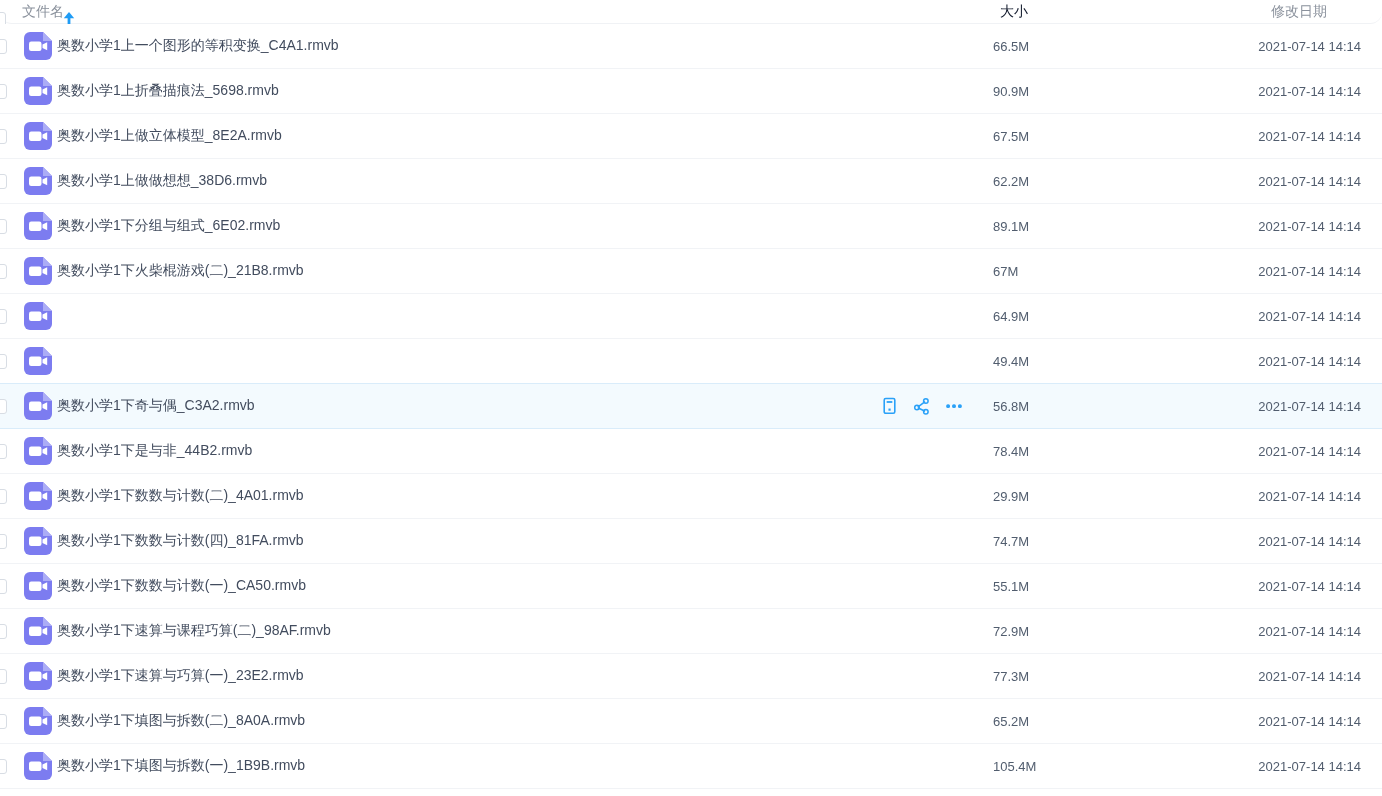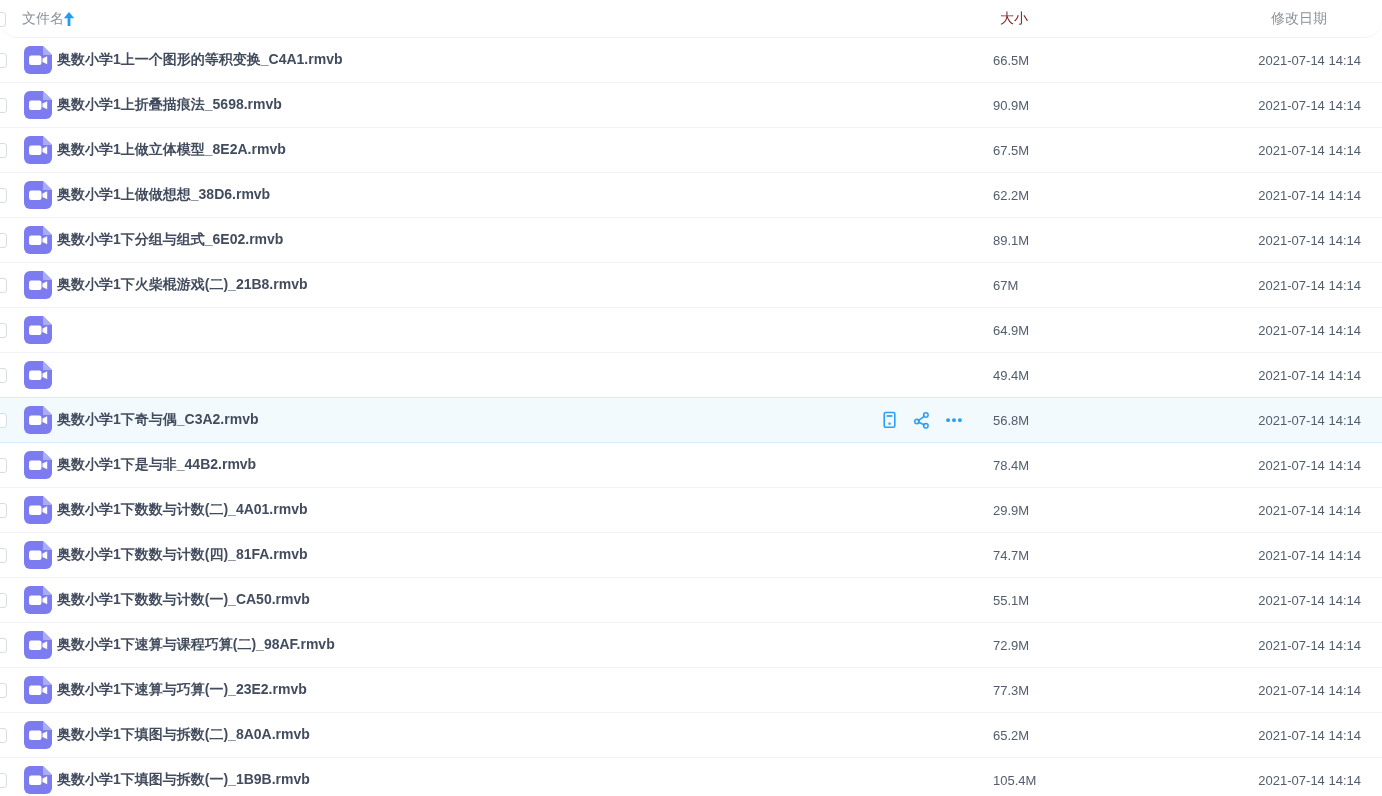--- a/index.html
+++ b/index.html
@@ -7,40 +7,40 @@
   .screen {
     position:relative;
     width:1382px; height:796px;
     overflow:hidden;
     background:#ffffff;
     font-family:"Liberation Sans","DejaVu Sans",sans-serif;
   }
   
   .table-header {
     position:relative;
-    height:38px;
+    height:24px;
     border-bottom:1px solid #f0f2f5;
     border-radius:18px;
   }
   .checkbox {
     position:absolute;
     width:15px; height:15px;
     background:#fff;
     border:1px solid #d8dde4;
     border-radius:3px;
   }
   .table-header .checkbox { left:-9px; top:12px; }
   .col-name {
     position:absolute; left:22px; top:50%; transform:translateY(-50%);
     font-size:14px; color:#8a919c;
   }
   .sort-arrow { position:absolute; left:63px; top:12px; }
   .col-size {
     position:absolute; left:1000px; top:50%; transform:translateY(-50%);
-    font-size:14px; color:#7f1d1d;
+    font-size:14px; color:#0f172a;
   }
   .col-date {
     position:absolute; left:1271px; top:50%; transform:translateY(-50%);
     font-size:14px; color:#8a919c;text-align:right;
   }
   
   .row {
     position:relative;
     height:45px;
     border-bottom:1px solid #f1f3f6;
@@ -51,21 +51,20 @@
   .row.pre-hover { border-bottom-color:#d9ecfa; }
   .file-icon {
     position:absolute; left:24px; top:8px;
     width:28px; height:28px; display:block;
   }
   .file-name {
     position:absolute; left:57px; top:50%; transform:translateY(-50%);
     font-size:14px; color:#424c5e;
     max-width:800px; white-space:nowrap; overflow:hidden; text-overflow:ellipsis;
     cursor:pointer;
-    font-weight:bold;
   }
   .row-actions {
     position:absolute; left:881px; top:50%; transform:translateY(-50%);
     display:none; align-items:center; gap:15px;
   }
   .row.hovered .row-actions { display:flex; }
   .row-actions svg { display:block; cursor:pointer; }
   .file-size {
     position:absolute; left:993px; top:50%; transform:translateY(-50%);
     font-size:13px; color:#515d6e;

